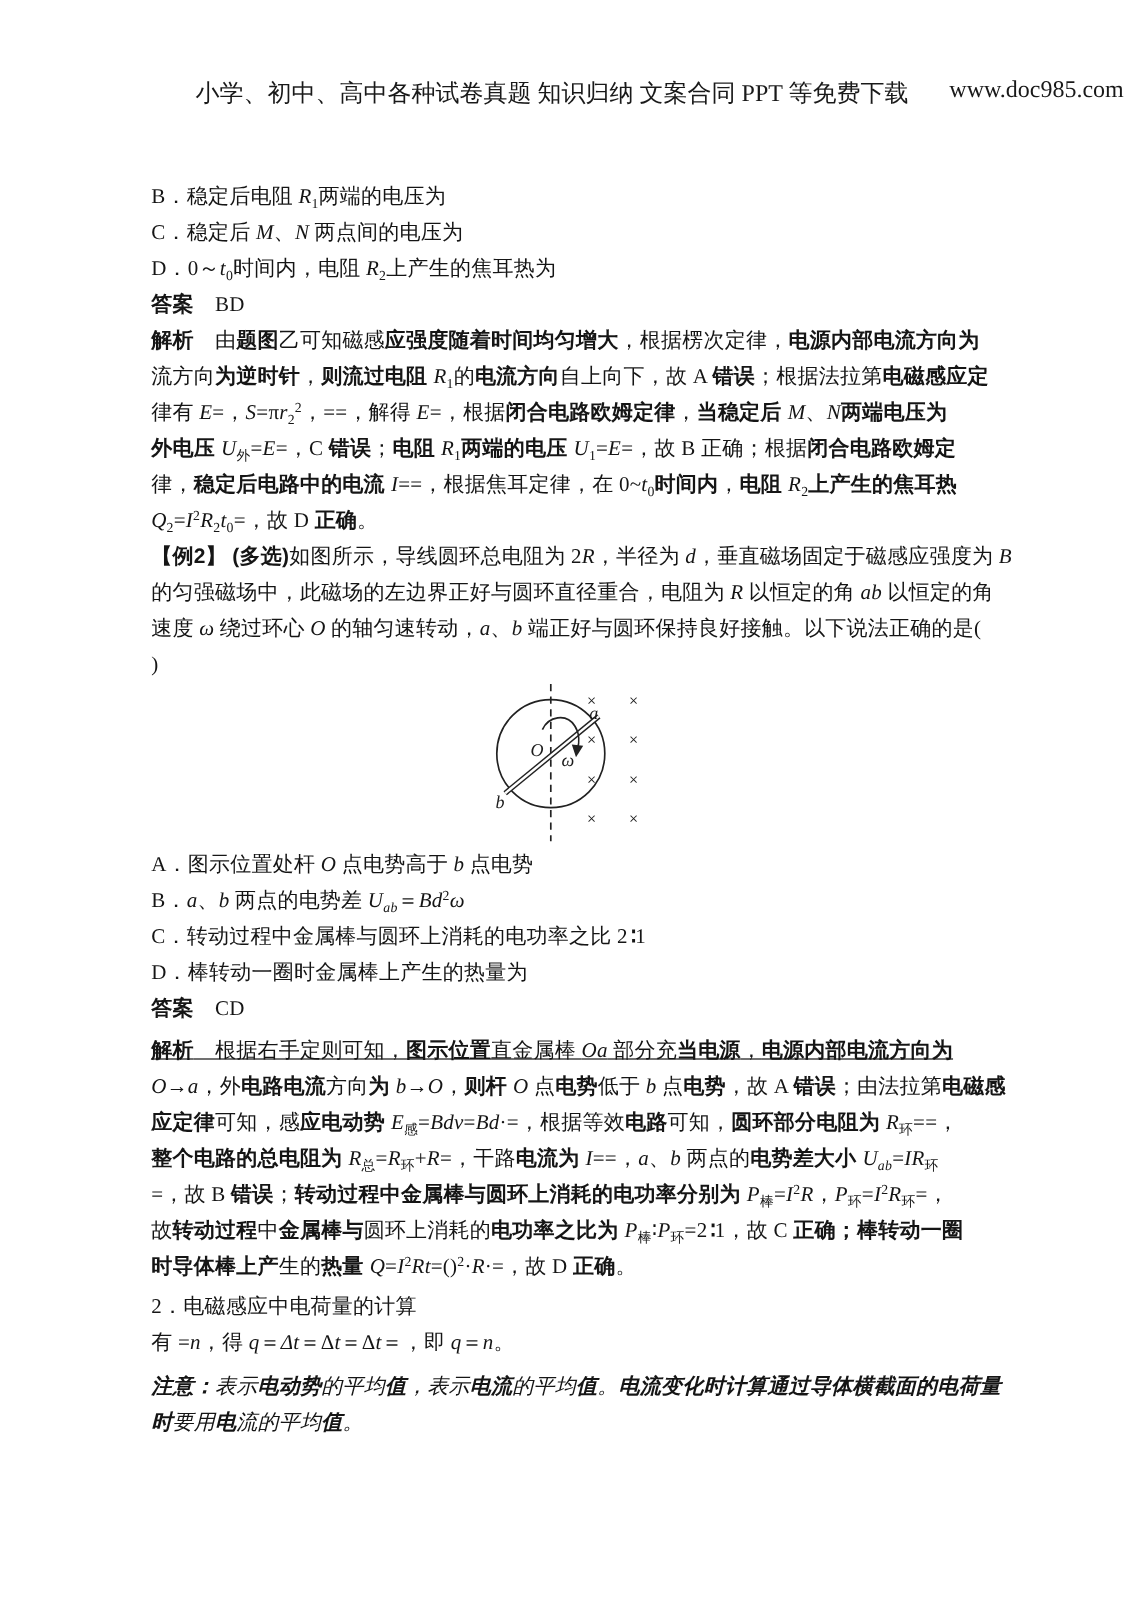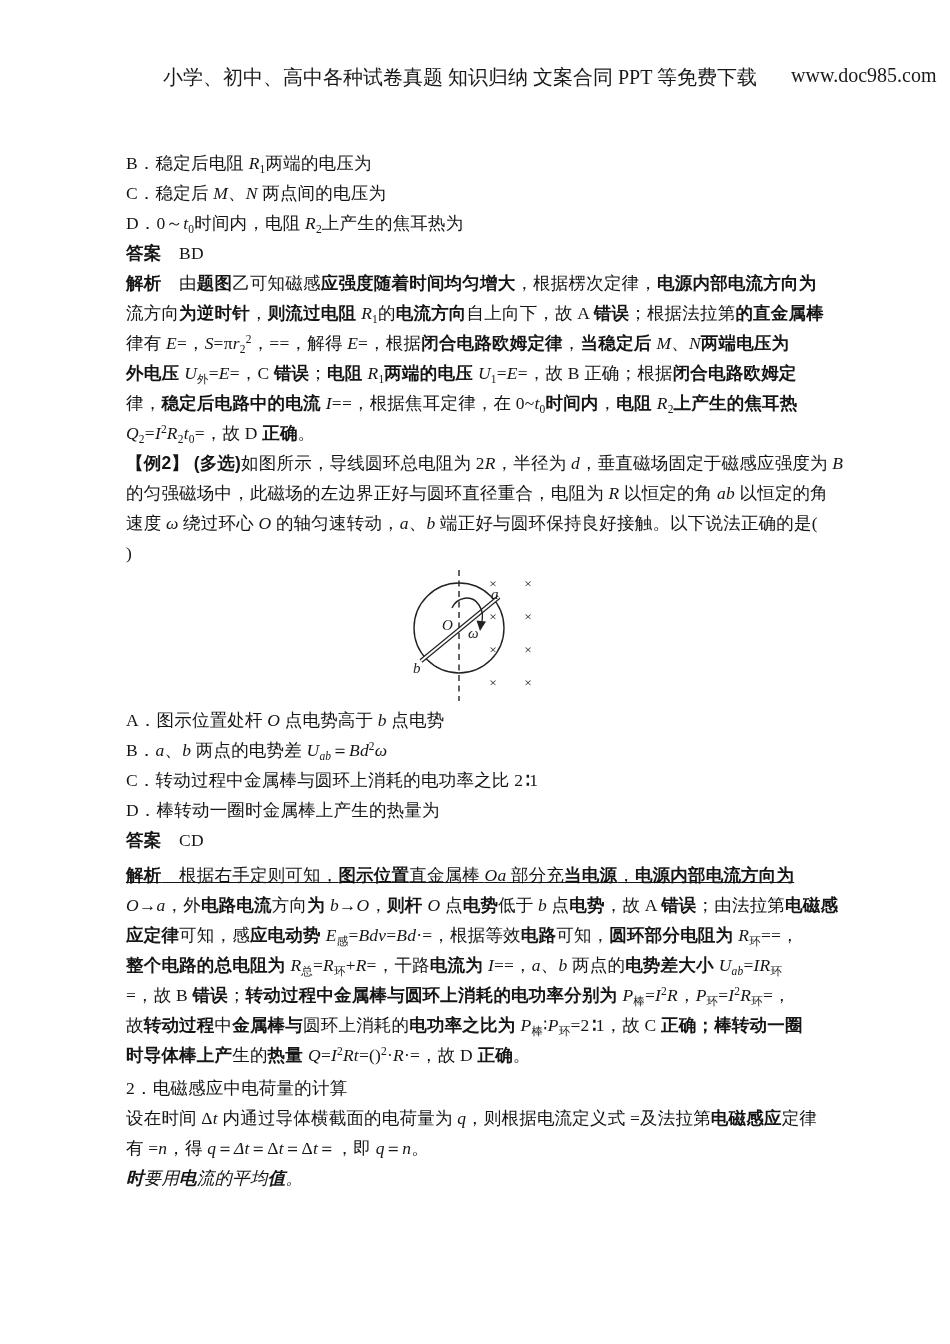--- a/index.html
+++ b/index.html
@@ -30,21 +30,21 @@
     <span>小学、初中、高中各种试卷真题 知识归纳 文案合同 PPT 等免费下载</span>
     <span>www.doc985.com</span>
   </div>
 
   <div class="content" id="content">
       <div class="line"><span>B．稳定后电阻 </span><span class="i">R</span><sub>1</sub><span>两端的电压为</span></div>
       <div class="line"><span>C．稳定后 </span><span class="i">M</span><span>、</span><span class="i">N</span><span> 两点间的电压为</span></div>
       <div class="line"><span>D．0～</span><span class="i">t</span><sub>0</sub><span>时间内，电阻 </span><span class="i">R</span><sub>2</sub><span>上产生的焦耳热为</span></div>
       <div class="line"><span class="b">答案</span><span>　BD</span></div>
       <div class="line"><span class="b">解析</span><span>　由</span><span class="b">题图</span><span>乙可知磁感</span><span class="b">应强度随着时间均匀增大</span><span>，根据楞次定律，</span><span class="b">电源内部电流方向为</span></div>
-      <div class="line"><span>流方向</span><span class="b">为逆时针</span><span>，</span><span class="b">则流过电阻 </span><span class="i">R</span><sub>1</sub><span>的</span><span class="b">电流方向</span><span>自上向下，故 A </span><span class="b">错误</span><span>；根据法拉第</span><span class="b">的直金属棒</span></div>
+      <div class="line"><span>流方向</span><span class="b">为逆时针</span><span>，</span><span class="b">则流过电阻 </span><span class="i">R</span><sub>1</sub><span>的</span><span class="b">电流方向</span><span>自上向下，故 A </span><span class="b">错误</span><span>；根据法拉第</span><span class="b">电磁感应定</span></div>
       <div class="line"><span>律有 </span><span class="i">E</span><span>=，</span><span class="i">S</span><span>=π</span><span class="i">r</span><sub>2</sub><sup>2</sup><span>，==，解得 </span><span class="i">E</span><span>=，根据</span><span class="b">闭合电路欧姆定律</span><span>，</span><span class="b">当稳定后 </span><span class="i">M</span><span>、</span><span class="i">N</span><span class="b">两端电压为</span></div>
       <div class="line"><span class="b">外电压 </span><span class="i">U</span><sub>外</sub><span>=</span><span class="i">E</span><span>=，C </span><span class="b">错误</span><span>；</span><span class="b">电阻 </span><span class="i">R</span><sub>1</sub><span class="b">两端的电压 </span><span class="i">U</span><sub>1</sub><span>=</span><span class="i">E</span><span>=，故 B 正确；根据</span><span class="b">闭合电路欧姆定</span></div>
       <div class="line"><span>律，</span><span class="b">稳定后电路中的电流 </span><span class="i">I</span><span>==，根据焦耳定律，在 0~</span><span class="i">t</span><sub>0</sub><span class="b">时间内</span><span>，</span><span class="b">电阻 </span><span class="i">R</span><sub>2</sub><span class="b">上产生的焦耳热</span></div>
       <div class="line"><span class="i">Q</span><sub>2</sub><span>=</span><span class="i">I</span><sup>2</sup><span class="i">R</span><sub>2</sub><span class="i">t</span><sub>0</sub><span>=，故 D </span><span class="b">正确</span><span>。</span></div>
       <div class="line"><span class="b">【例2】</span><span> </span><span class="b">(多选)</span><span>如图所示，导线圆环总电阻为 2</span><span class="i">R</span><span>，半径为 </span><span class="i">d</span><span>，垂直磁场固定于磁感应强度为 </span><span class="i">B</span></div>
       <div class="line"><span>的匀强磁场中，此磁场的左边界正好与圆环直径重合，电阻为 </span><span class="i">R</span><span> 以恒定的角 </span><span class="i">ab</span><span> 以恒定的角</span></div>
       <div class="line"><span>速度 </span><span class="i">ω</span><span> 绕过环心 </span><span class="i">O</span><span> 的轴匀速转动，</span><span class="i">a</span><span>、</span><span class="i">b</span><span> 端正好与圆环保持良好接触。以下说法正确的是(</span></div>
       <div class="line"><span>)</span></div>
       <div class="fig-block" id="figure-block" style="display: block;">
     <svg class="fig-svg" width="178" height="135" viewBox="390 568 178 135">
@@ -84,18 +84,18 @@
       <div class="line"><span>D．棒转动一圈时金属棒上产生的热量为</span></div>
       <div class="line"><span class="b">答案</span><span>　CD</span></div>
       <div class="line" style="margin-top: 5px; text-decoration: underline;"><span class="b">解析</span><span>　根据右手定则可知，</span><span class="b">图示位置</span><span>直金属棒 </span><span class="i">Oa</span><span> 部分充</span><span class="b">当电源</span><span>，</span><span class="b">电源内部电流方向为</span></div>
       <div class="line"><span class="i">O</span><span>→</span><span class="i">a</span><span>，外</span><span class="b">电路电流</span><span>方向</span><span class="b">为 </span><span class="i">b</span><span>→</span><span class="i">O</span><span>，</span><span class="b">则杆 </span><span class="i">O</span><span> 点</span><span class="b">电势</span><span>低于 </span><span class="i">b</span><span> 点</span><span class="b">电势</span><span>，故 A </span><span class="b">错误</span><span>；由法拉第</span><span class="b">电磁感</span></div>
       <div class="line"><span class="b">应定律</span><span>可知，感</span><span class="b">应电动势 </span><span class="i">E</span><sub>感</sub><span>=</span><span class="i">Bdv</span><span>=</span><span class="i">Bd</span><span>·=，根据等效</span><span class="b">电路</span><span>可知，</span><span class="b">圆环部分电阻为 </span><span class="i">R</span><sub>环</sub><span>==，</span></div>
       <div class="line"><span class="b">整个电路的总电阻为 </span><span class="i">R</span><sub>总</sub><span>=</span><span class="i">R</span><sub>环</sub><span>+</span><span class="i">R</span><span>=，干路</span><span class="b">电流为 </span><span class="i">I</span><span>==，</span><span class="i">a</span><span>、</span><span class="i">b</span><span> 两点的</span><span class="b">电势差大小 </span><span class="i">U</span><sub class="i">ab</sub><span>=</span><span class="i">IR</span><sub>环</sub></div>
       <div class="line"><span>=，故 B </span><span class="b">错误</span><span>；</span><span class="b">转动过程中金属棒与圆环上消耗的电功率分别为 </span><span class="i">P</span><sub>棒</sub><span>=</span><span class="i">I</span><sup>2</sup><span class="i">R</span><span>，</span><span class="i">P</span><sub>环</sub><span>=</span><span class="i">I</span><sup>2</sup><span class="i">R</span><sub>环</sub><span>=，</span></div>
       <div class="line"><span>故</span><span class="b">转动过程</span><span>中</span><span class="b">金属棒与</span><span>圆环上消耗的</span><span class="b">电功率之比为 </span><span class="i">P</span><sub>棒</sub><span>∶</span><span class="i">P</span><sub>环</sub><span>=2∶1，故 C </span><span class="b">正确</span><span class="b">；棒转动一圈</span></div>
       <div class="line"><span class="b">时导体棒上产</span><span>生的</span><span class="b">热量 </span><span class="i">Q</span><span>=</span><span class="i">I</span><sup>2</sup><span class="i">Rt</span><span>=()</span><sup>2</sup><span>·</span><span class="i">R</span><span>·=，故 D </span><span class="b">正确</span><span>。</span></div>
       <div class="line" style="margin-top: 3px;"><span>2．电磁感应中电荷量的计算</span></div>
-      <div class="line"><span>设在时间 Δ</span><span class="i">t</span><span> 内通过导体横截面的电荷量为 </span><span class="i">q</span><span>，则根据电流定义式 =及法拉第</span><span class="b">电磁感应</span><span>定律</span></div>
       <div class="line"><span>有 =</span><span class="i">n</span><span>，得 </span><span class="i">q</span><span>＝</span><span class="i">Δt</span><span>＝Δ</span><span class="i">t</span><span>＝Δ</span><span class="i">t</span><span>＝，即 </span><span class="i">q</span><span>＝</span><span class="i">n</span><span>。</span></div>
+      <div class="line" style="margin-top: 7px;"><span class="b i">注意：</span><span class="i">表示</span><span class="b i">电动势</span><span class="i">的平均</span><span class="b i">值</span><span class="i">，表示</span><span class="b i">电流</span><span class="i">的平均</span><span class="b i">值</span><span class="i">。</span><span class="b i">电流变化时计算通过导体横截面的电荷量</span></div>
       <div class="line"><span class="b i">时</span><span class="i">要用</span><span class="b i">电</span><span class="i">流的平均</span><span class="b i">值</span><span class="i">。</span></div>
     </div>
 
 </div>
 
 </body></html>

